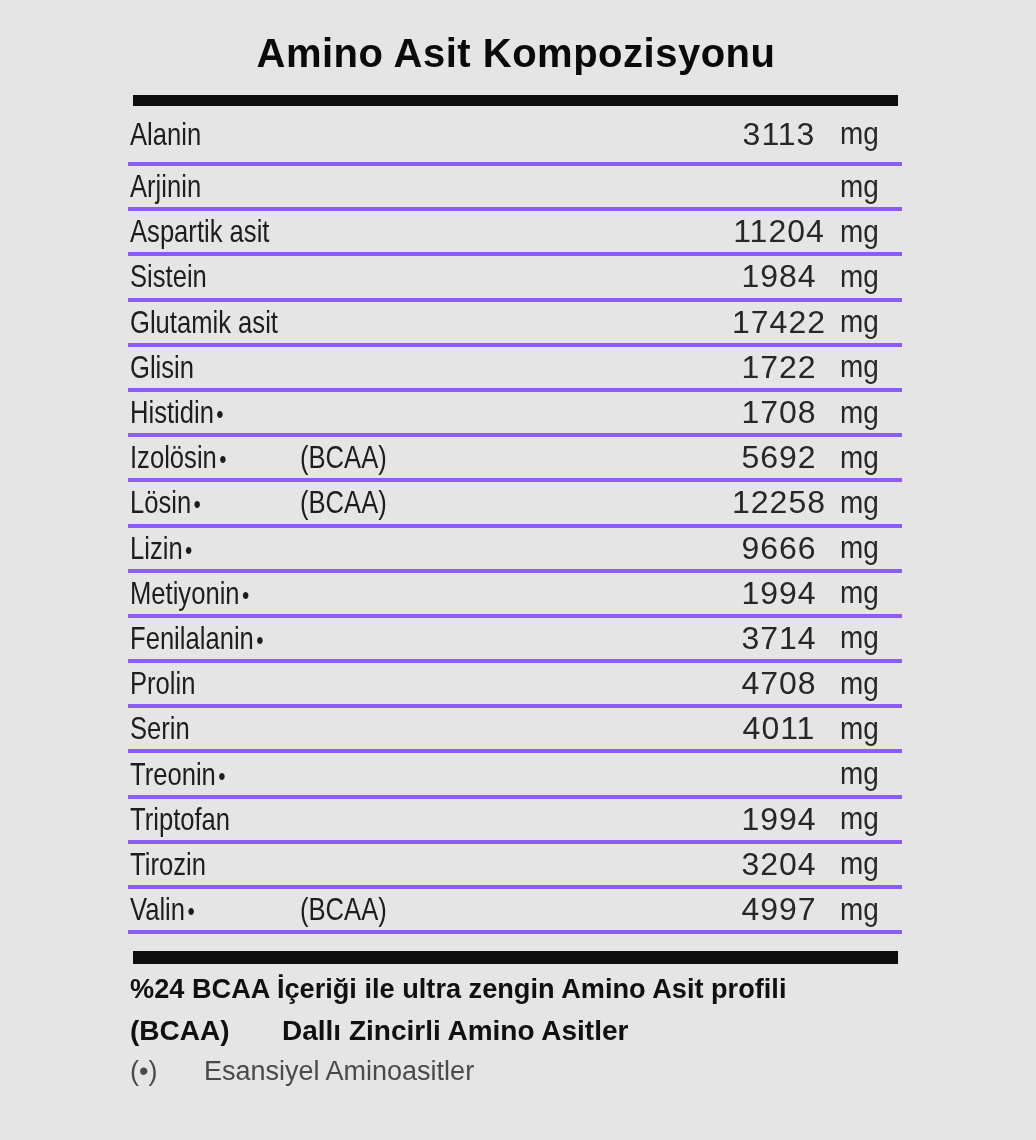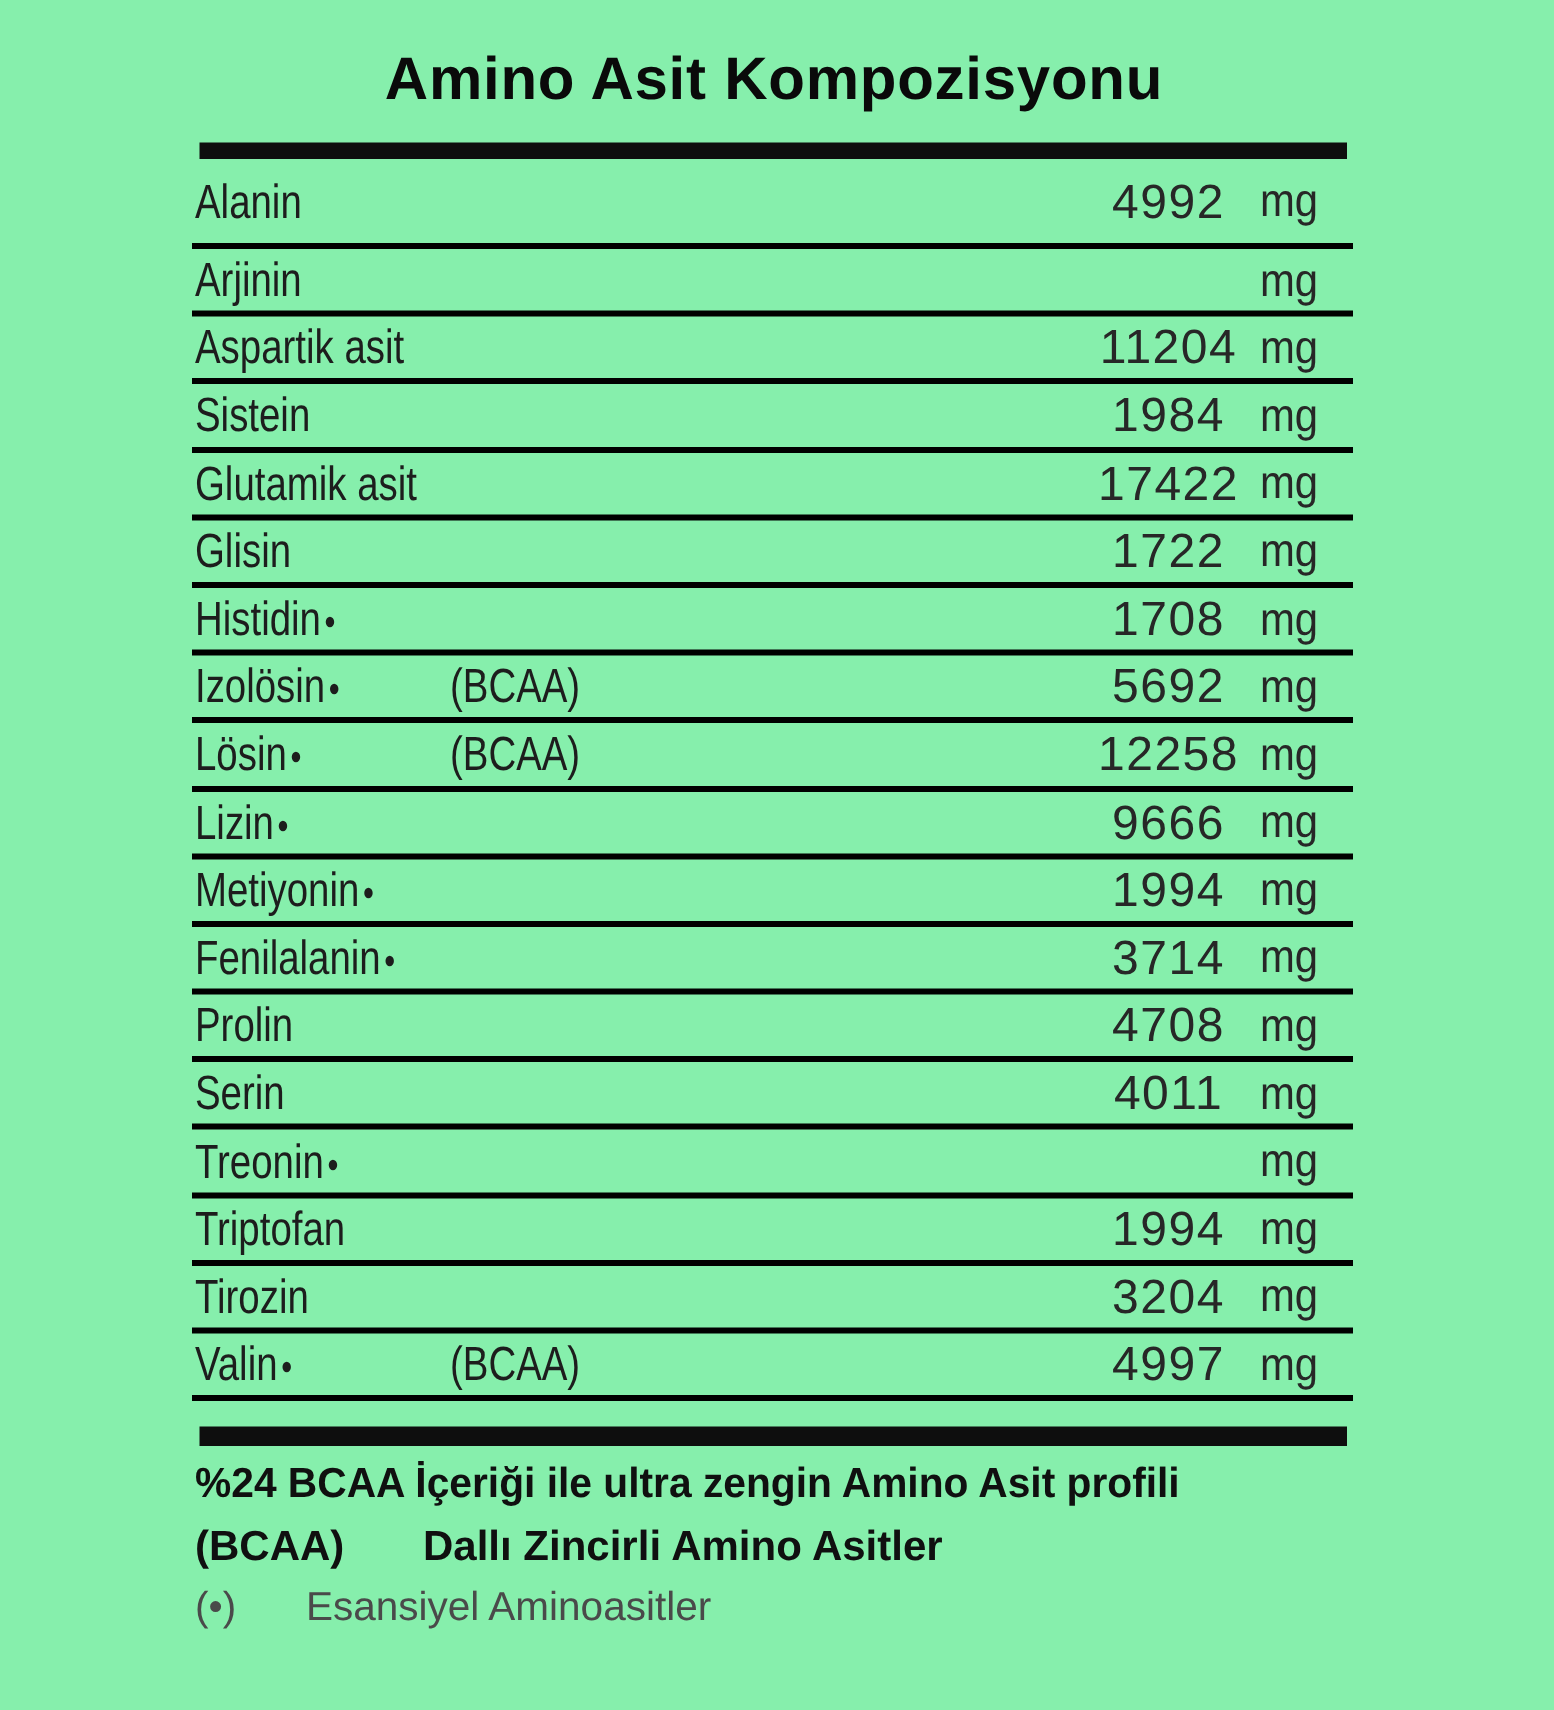--- a/index.html
+++ b/index.html
@@ -1,33 +1,33 @@
 <!DOCTYPE html>
 <html><head>
 <meta charset="utf-8">
 <style>
   html,body { margin:0; padding:0; background:#ffffff; }
   .sheet {
     position:relative; width:1036px; height:1140px;
-    background:#86efac; overflow:hidden;
+    background:#e5e5e5; overflow:hidden;
     font-family:"Liberation Sans", sans-serif; color:#1d1d1d;
   }
   .title {
     position:absolute; left:130px; top:28px; width:772px;
     text-align:center; font-size:40px; line-height:50px; font-weight:700;
     color:#0a0a0a; letter-spacing:0.5px; white-space:nowrap;
   }
   .rule { position:absolute; left:133px; width:765px; background:#0e0e0e; }
   .rule-top { top:95px; height:11px; }
   .rule-bottom { top:951px; height:13px; }
 
   .table { position:absolute; left:128px; top:106px; width:774px; }
   .row {
     position:relative; height:45.2px; box-sizing:border-box;
-    border-bottom:4px solid #000000;
+    border-bottom:4px solid #8b5cf6;
   }
   .row:first-child { height:60px; }
   .cell { position:absolute; top:0; bottom:0; display:flex; align-items:center; }
   .name-cell { left:2px; }
   .tag-cell  { left:172px; }
   .val-cell  { left:586px; width:130px; justify-content:center; }
   .unit-cell { left:712px; }
   .cond { display:inline-block; transform:scaleX(0.8); transform-origin:0 50%; white-space:nowrap; }
   .nm { font-size:32px; color:#1d1d1d; }
   .mk { font-size:26px; padding-left:3px; color:#1d1d1d; }
@@ -54,21 +54,21 @@
 
   <div class="table" id="rows">
   <div class="row">
     <span class="cell name-cell">
       <span class="cond"><span class="nm">Alanin</span><span class="mk"></span></span>
     </span>
     <span class="cell tag-cell">
       <span class="cond tg"></span>
     </span>
     <span class="cell val-cell">
-      <span class="vl">4992</span>
+      <span class="vl">3113</span>
     </span>
     <span class="cell unit-cell">
       <span class="un">mg</span>
     </span>
   </div>
 
   <div class="row">
     <span class="cell name-cell">
       <span class="cond"><span class="nm">Arjinin</span><span class="mk"></span></span>
     </span>

